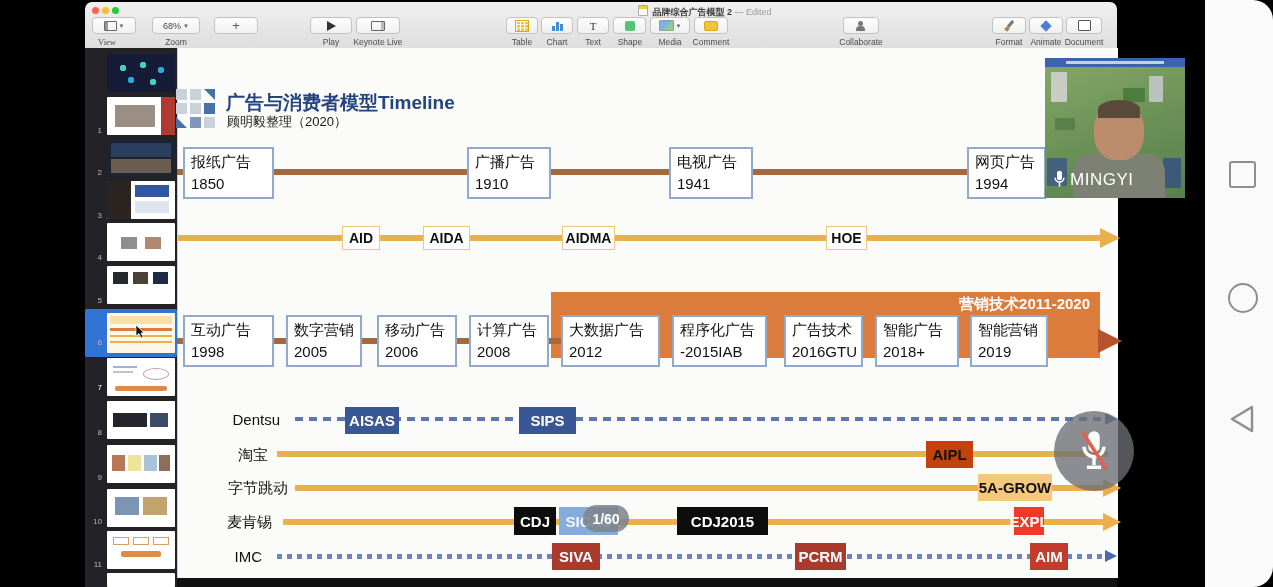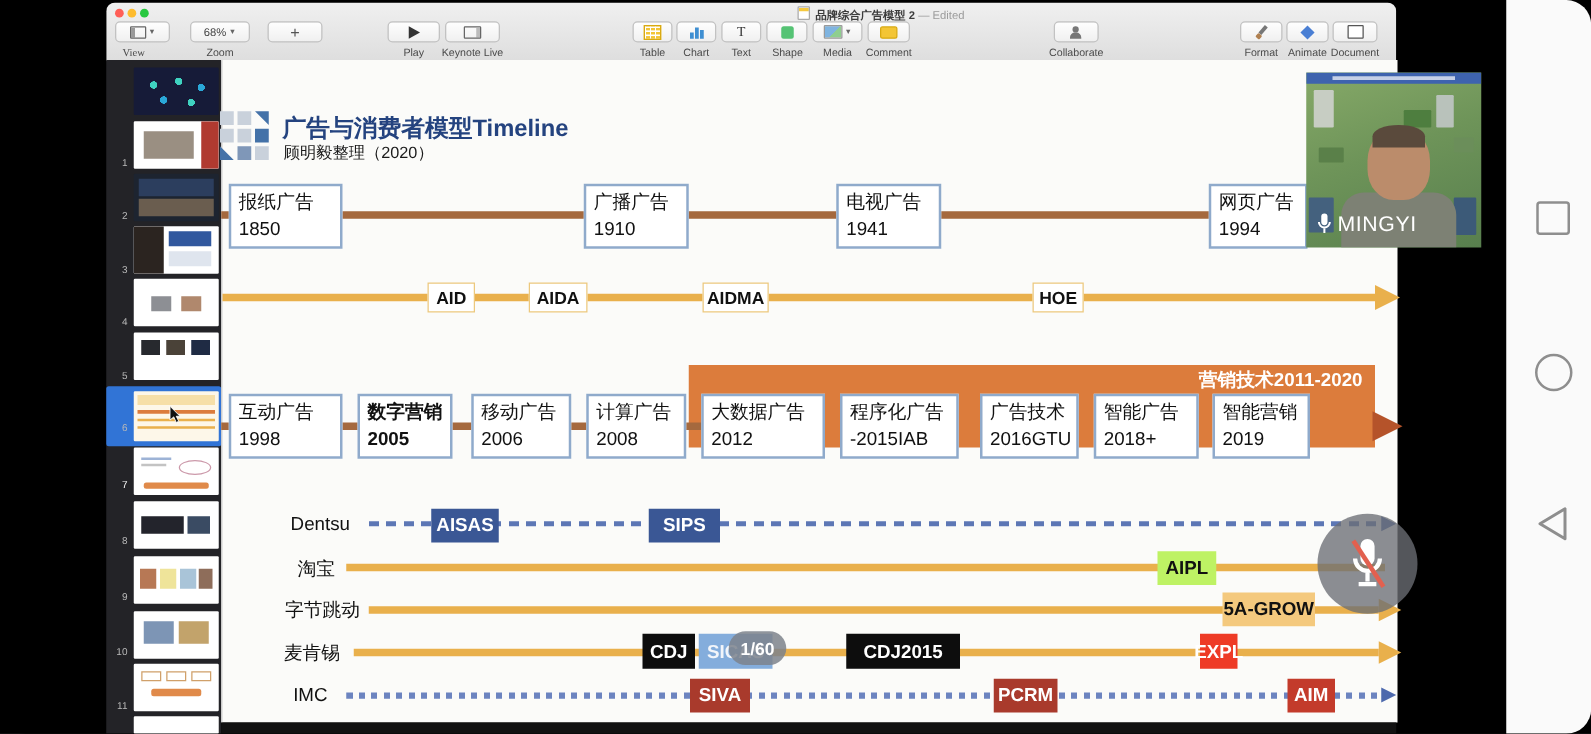--- a/index.html
+++ b/index.html
@@ -301,21 +301,21 @@
   <div class="abs" style="left:551px;top:292px;width:549px;height:66px;background:#dc7c3c;">
     <div style="text-align:right;padding:3px 10px 0 0;color:#fff;font-size:15px;font-weight:bold;">营销技术2011-2020</div>
   </div>
 
   <div class="abs tl-line" style="left:177px;top:338px;width:390px;background:#a5693e;"></div>
   <div class="arr-r" style="left:1098px;top:329px;border-left:24px solid #b5532a;border-top:12px solid transparent;border-bottom:12px solid transparent;"></div>
   <div class="tl-box" style="left:183px;top:315px;width:91px;">
     <div>互动广告</div>
     <div>1998</div>
     </div>
-  <div class="tl-box" style="left:286px;top:315px;width:76px;font-weight:bold;">
+  <div class="tl-box" style="left:286px;top:315px;width:76px;">
     <div>数字营销</div>
     <div>2005</div>
     </div>
   <div class="tl-box" style="left:377px;top:315px;width:80px;">
     <div>移动广告</div>
     <div>2006</div>
     </div>
   <div class="tl-box" style="left:469px;top:315px;width:80px;">
     <div>计算广告</div>
     <div>2008</div>
@@ -342,34 +342,34 @@
     </div>
 
   <div class="row-label" style="left:198px;top:411px;width:82px;">Dentsu</div>
   <div class="abs" style="left:295px;top:417px;width:810px;height:4px;background:repeating-linear-gradient(90deg,#5d77b5 0 8px,transparent 8px 14px);"></div>
   <div class="arr-r" style="left:1105px;top:413px;border-left:12px solid #4d69ad;border-top:6px solid transparent;border-bottom:6px solid transparent;"></div>
   <div class="chip" style="left:345px;top:407px;width:54px;background:#3a5795;color:#fff;">AISAS</div>
   <div class="chip" style="left:519px;top:407px;width:57px;background:#3a5795;color:#fff;">SIPS</div>
 
   <div class="row-label" style="left:198px;top:446px;width:70px;">淘宝</div>
   <div class="abs tl-line" style="left:277px;top:451px;width:831px;background:#e9b04c;"></div>
-  <div class="chip" style="left:926px;top:441px;width:47px;background:#bef264;color:#111;">AIPL</div>
+  <div class="chip" style="left:926px;top:441px;width:47px;background:#c2410c;color:#111;">AIPL</div>
 
   <div class="row-label" style="left:198px;top:479px;width:90px;">字节跳动</div>
   <div class="abs tl-line" style="left:295px;top:485px;width:808px;background:#e9b04c;"></div>
   <div class="arr-r" style="left:1103px;top:479px;border-left:18px solid #e9b04c;border-top:9px solid transparent;border-bottom:9px solid transparent;"></div>
   <div class="chip" style="left:978px;top:474px;width:74px;background:#f4c97e;color:#111;">5A-GROW</div>
 
   <div class="row-label" style="left:198px;top:513px;width:74px;">麦肯锡</div>
   <div class="abs tl-line" style="left:283px;top:519px;width:820px;background:#e9b04c;"></div>
   <div class="arr-r" style="left:1103px;top:513px;border-left:18px solid #e9b04c;border-top:9px solid transparent;border-bottom:9px solid transparent;"></div>
   <div class="chip" style="left:514px;top:507px;width:42px;height:28px;background:#0d0d0d;color:#fff;">CDJ</div>
   <div class="chip" style="left:559px;top:507px;width:59px;height:28px;background:#84addc;color:#f2f5fa;">SICAS</div>
   <div class="chip" style="left:677px;top:507px;width:91px;height:28px;background:#0d0d0d;color:#fff;">CDJ2015</div>
-  <div class="chip" style="left:960px;top:507px;width:30px;height:28px;background:#ee3b26;color:#fff;">EXPL</div>
+  <div class="chip" style="left:1014px;top:507px;width:30px;height:28px;background:#ee3b26;color:#fff;">EXPL</div>
 
   <div class="row-label" style="left:198px;top:548px;width:64px;">IMC</div>
   <div class="abs" style="left:277px;top:554px;width:828px;height:5px;background:repeating-linear-gradient(90deg,#6c84c0 0 5px,transparent 5px 10px);"></div>
   <div class="arr-r" style="left:1105px;top:550px;border-left:12px solid #4d69ad;border-top:6px solid transparent;border-bottom:6px solid transparent;"></div>
   <div class="chip" style="left:552px;top:543px;width:48px;background:#a93a2c;color:#fff;">SIVA</div>
   <div class="chip" style="left:795px;top:543px;width:51px;background:#a93a2c;color:#fff;">PCRM</div>
   <div class="chip" style="left:1030px;top:543px;width:38px;background:#c33b2b;color:#fff;">AIM</div>
 
   <div class="abs" id="page-pill">
     <span>1/60</span>

